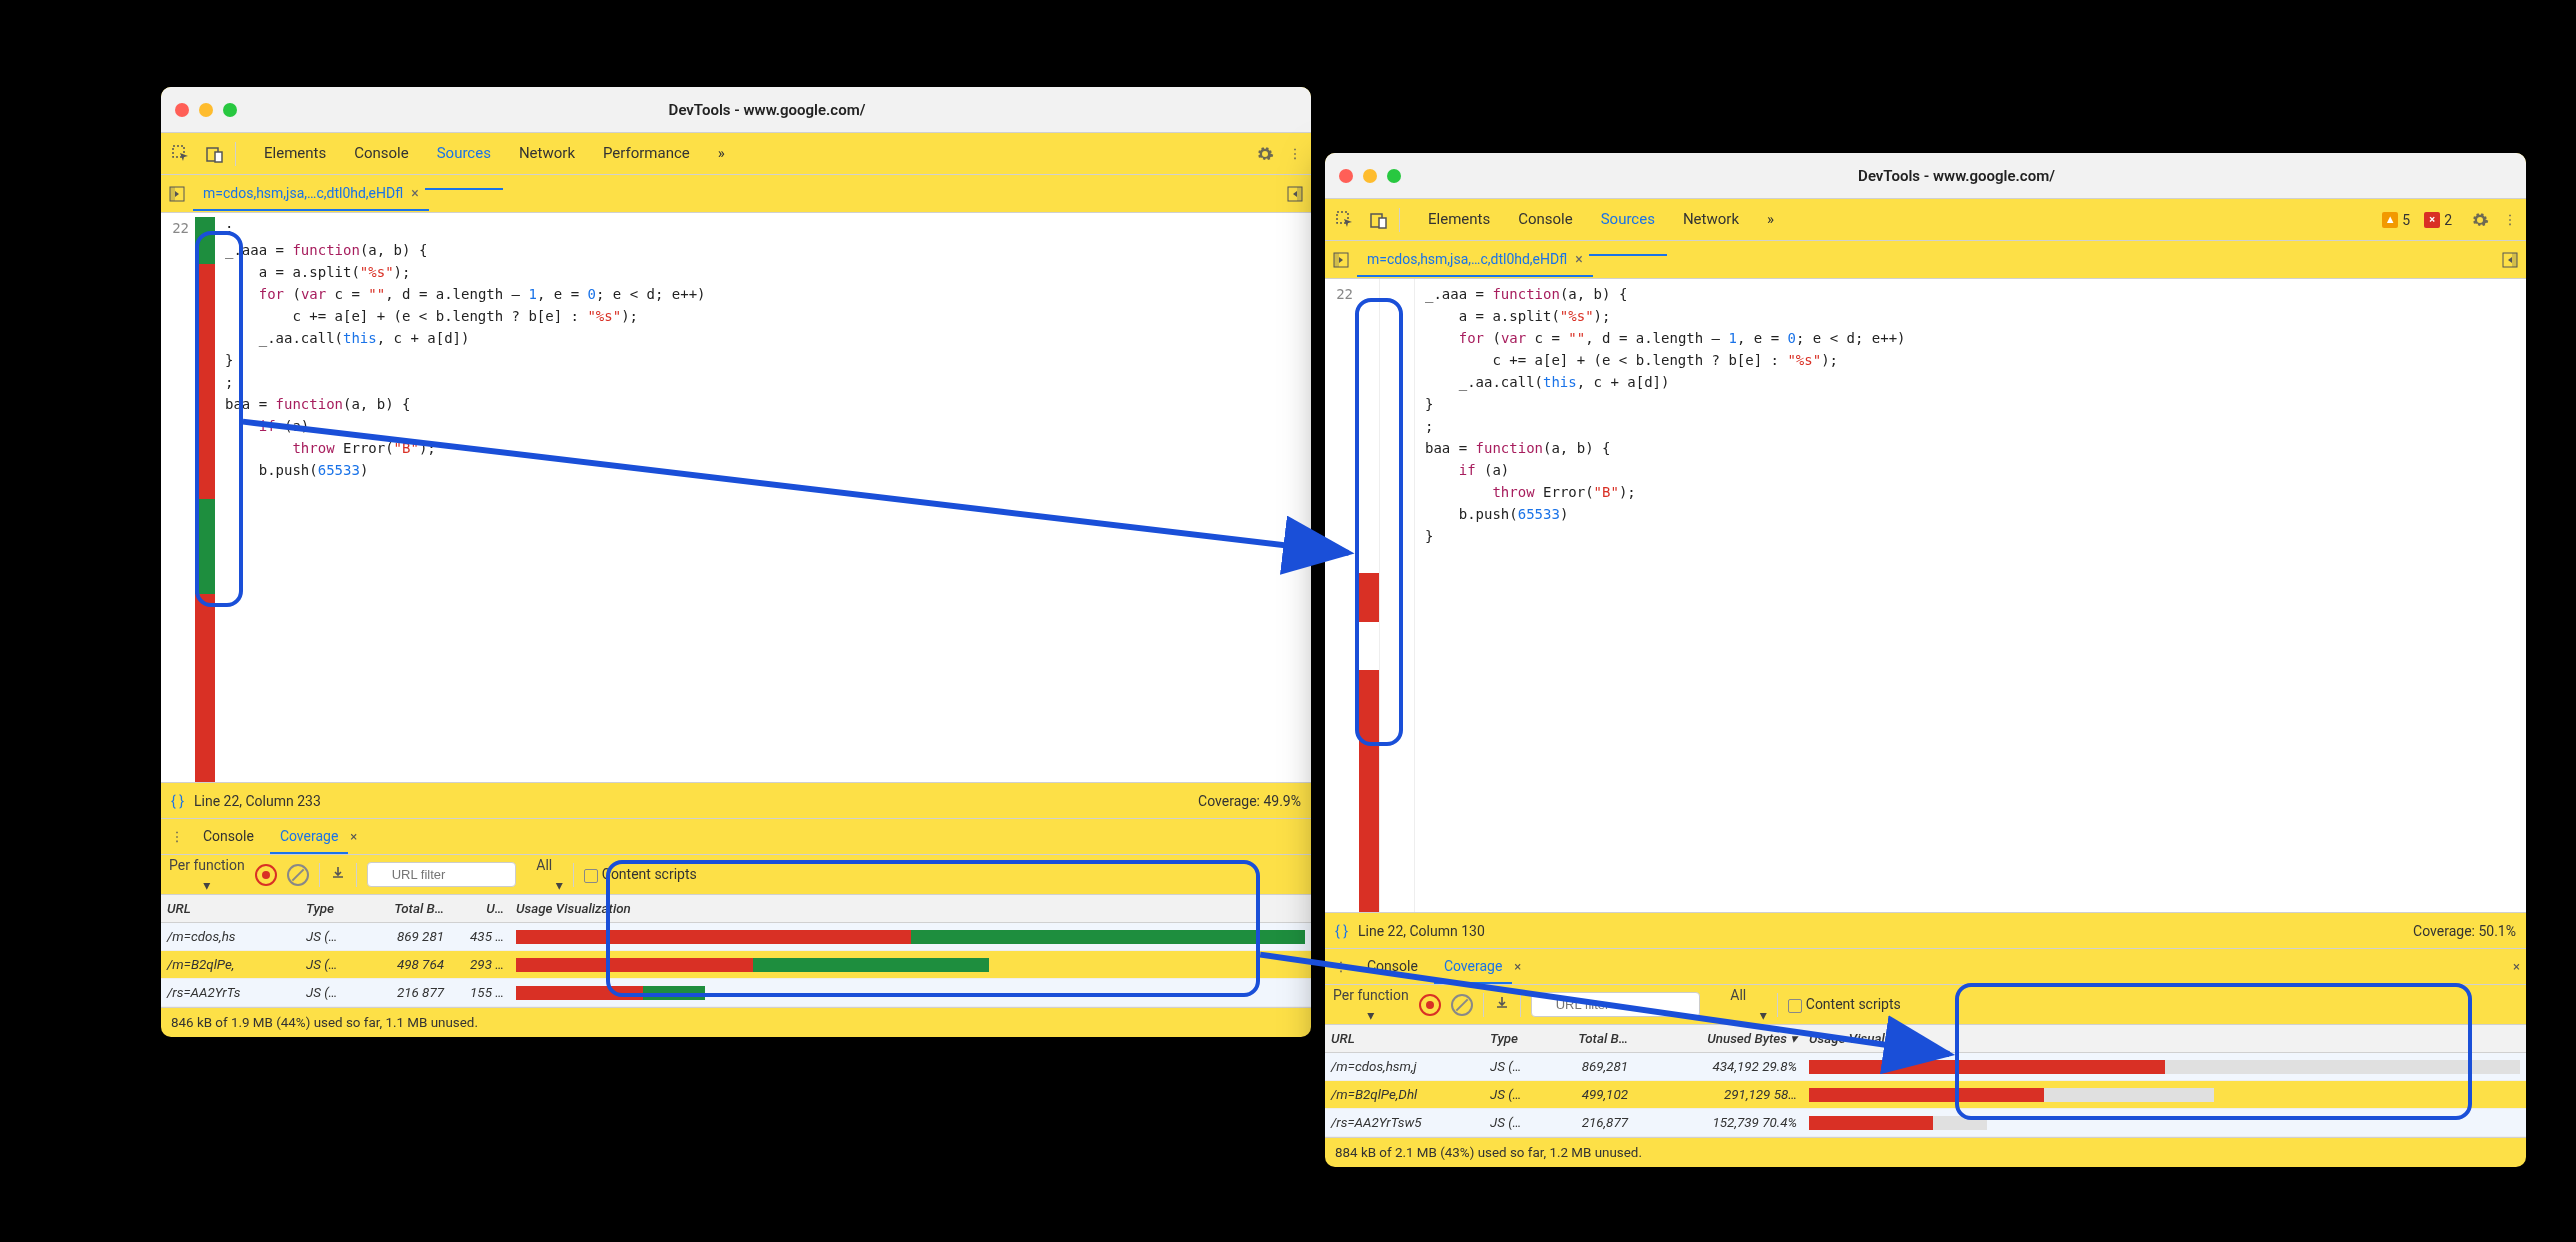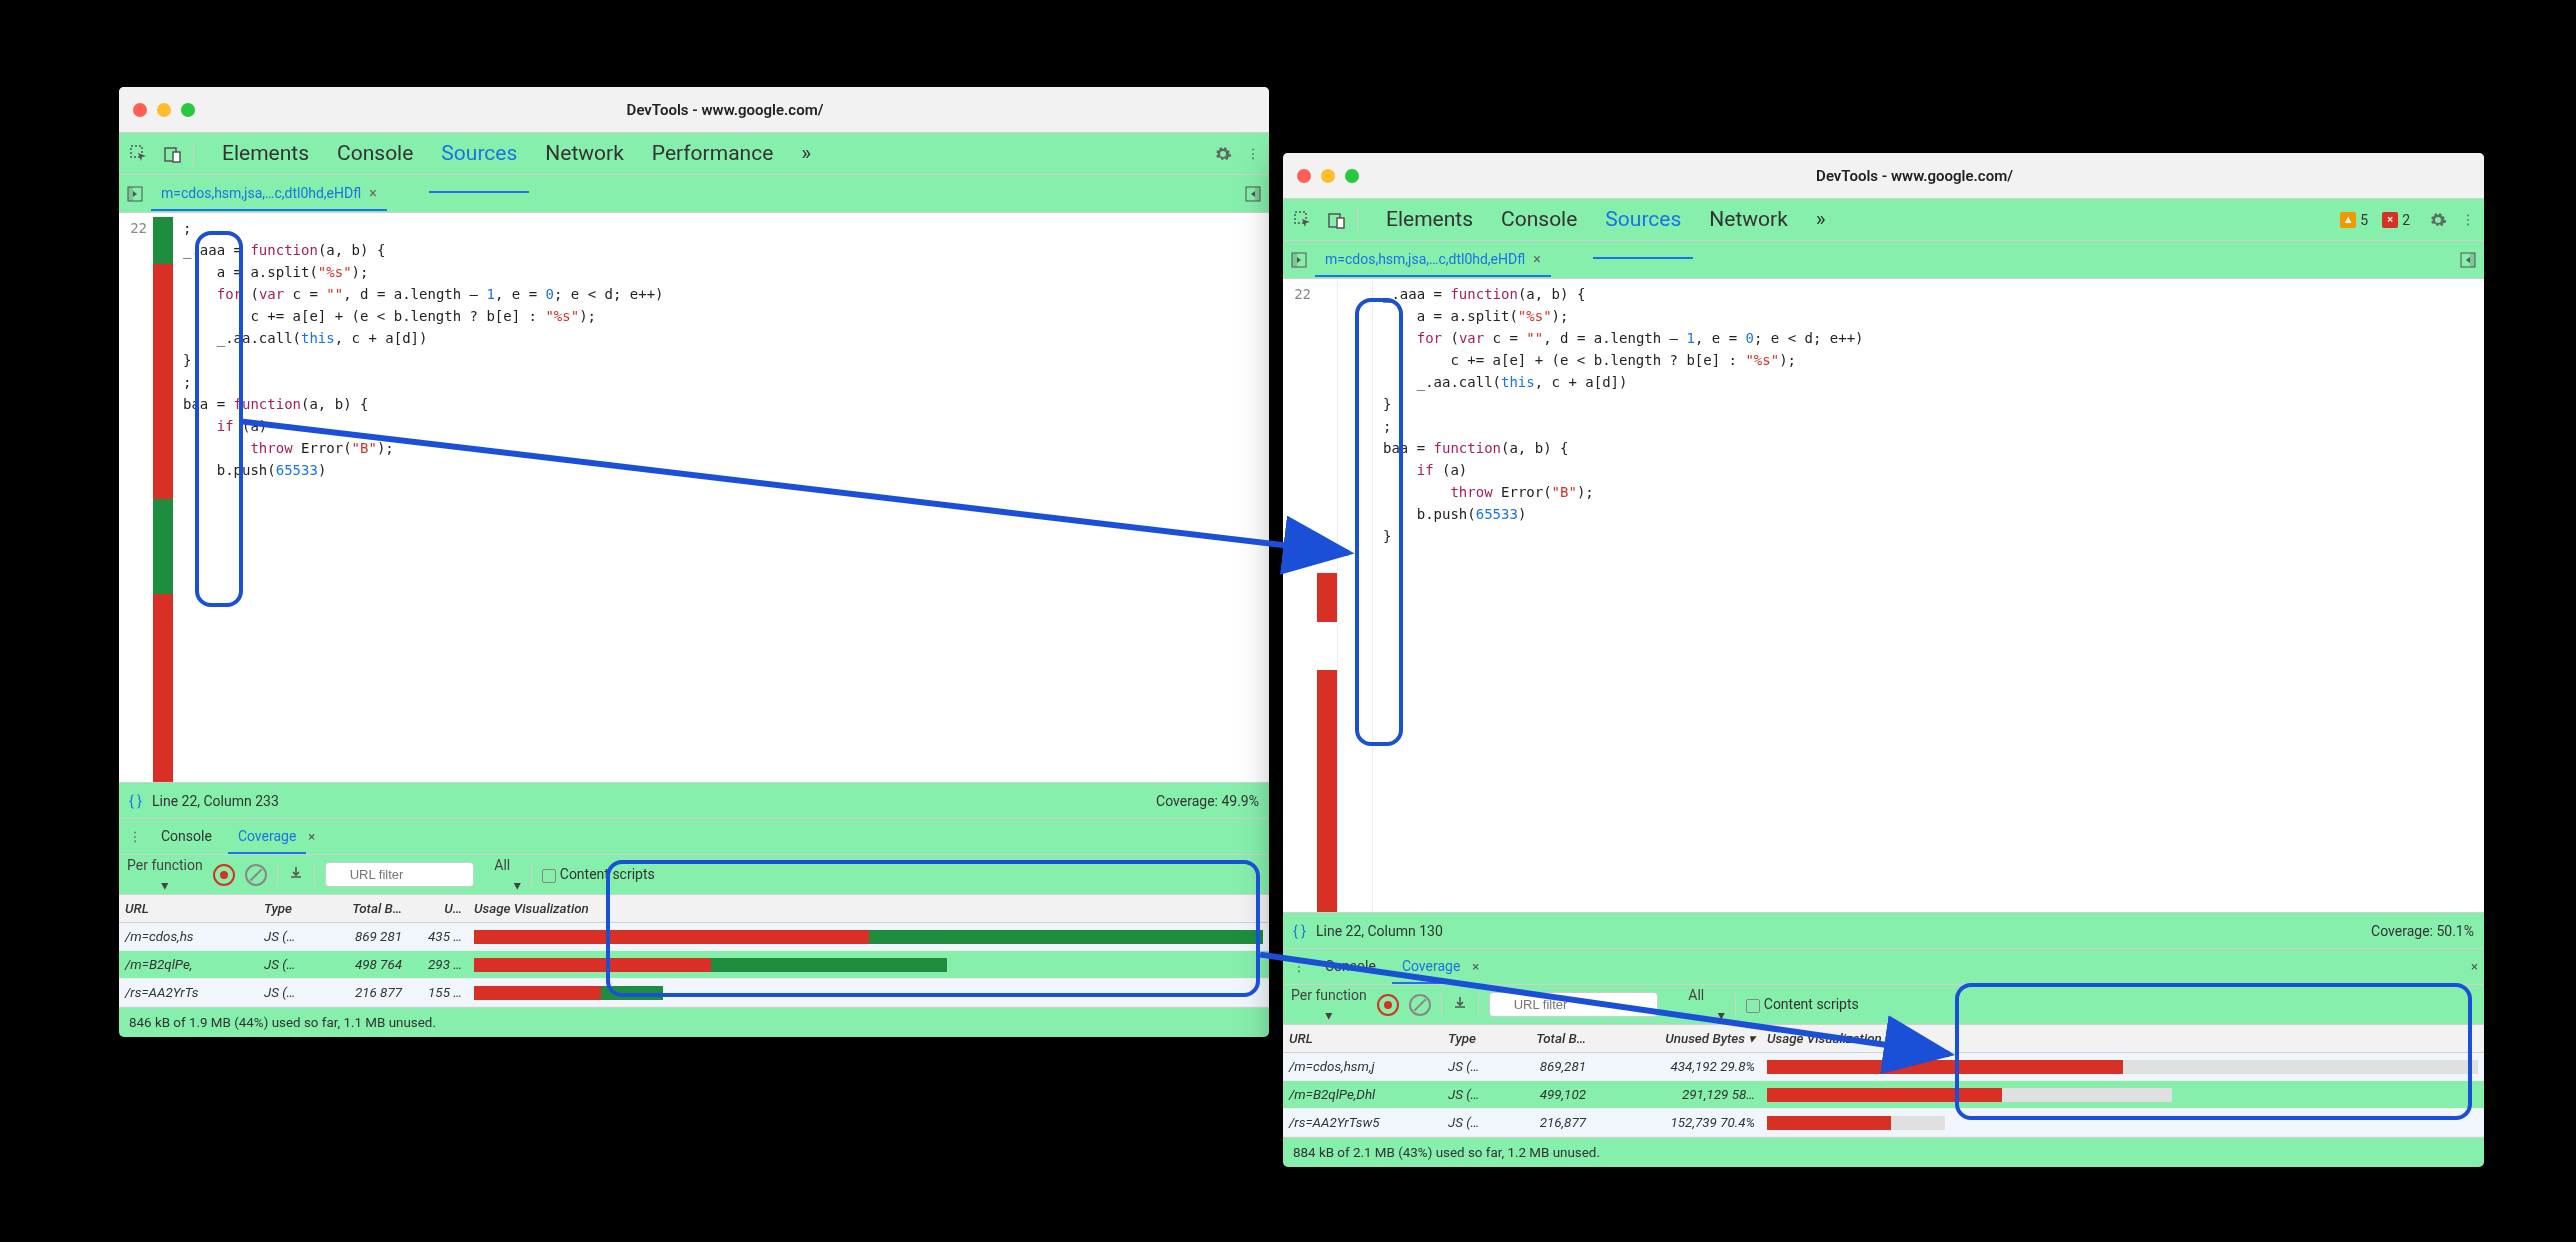--- a/index.html
+++ b/index.html
@@ -8,26 +8,27 @@
     font-family: -apple-system, BlinkMacSystemFont, "Segoe UI", Roboto, sans-serif;
     font-size: 13px;
     color: #333;
     width: 2576px;
     height: 1242px;
     position: relative;
     overflow: hidden;
   }
   .window {
     position: absolute;
-    background: #86efac;
-    border-radius: 5px;
+    background: #fde047;
+    border-radius: 10px;
     box-shadow: 0 10px 40px rgba(0,0,0,0.5);
     overflow: hidden;
     display: flex;
     flex-direction: column;
+    margin-left: 42px;
   }
   .titlebar {
     height: 46px;
     background: #f2f2f2;
     display: flex;
     align-items: center;
     padding: 0 14px;
     border-bottom: 1px solid #d0d0d0;
   }
   .traffic { display: flex; gap: 10px; }
@@ -43,21 +44,21 @@
     border-bottom: 1px solid #d0d0d0;
     padding: 0 6px;
     gap: 6px;
   }
   .tool-icon {
     width: 28px; height: 28px; display: flex; align-items: center; justify-content: center;
     color: #555; cursor: pointer;
   }
   .tabs { display: flex; gap: 4px; margin-left: 10px; flex: 1; }
   .tab {
-    padding: 26px 12px; cursor: pointer; font-size: 21px; color: #333;
+    padding: 26px 12px; cursor: pointer; font-size: 15px; color: #333;
     border-bottom: 2px solid transparent;
   }
   .tab.active { color: #1a73e8; border-bottom-color: #1a73e8; }
   .badge {
     display: inline-flex; align-items: center; gap: 4px; margin-right: 8px; font-size: 14px;
   }
   .badge .ico { width: 16px; height: 16px; display: inline-flex; align-items:center; justify-content:center; border-radius:2px; font-weight:bold; color:#fff; font-size:11px;}
   .badge.warn .ico { background: #f29900; }
   .badge.err .ico { background: #d93025; }
   .gear { width:28px; height:28px; display:flex; align-items:center; justify-content:center; cursor:pointer; color:#555;}

